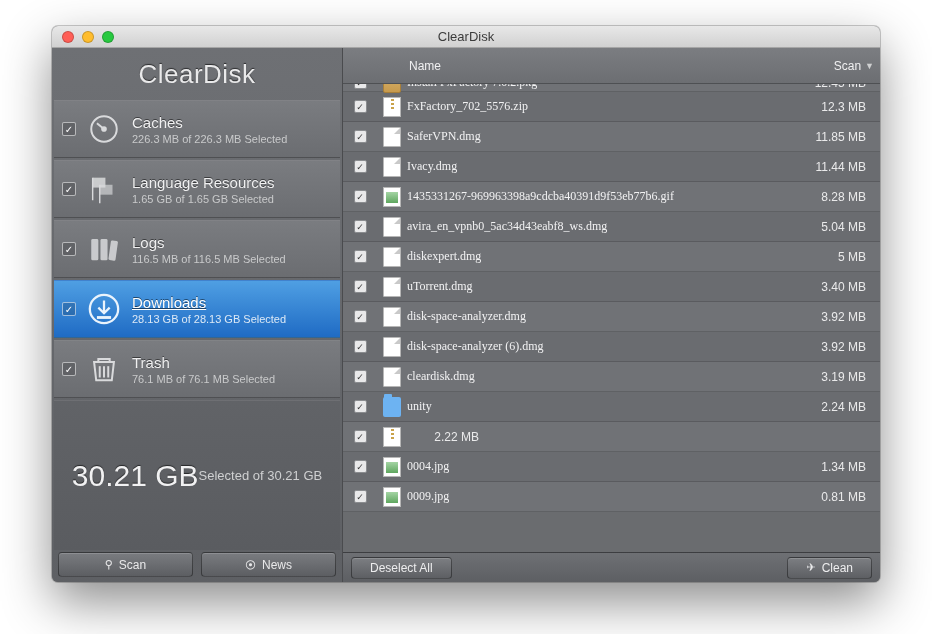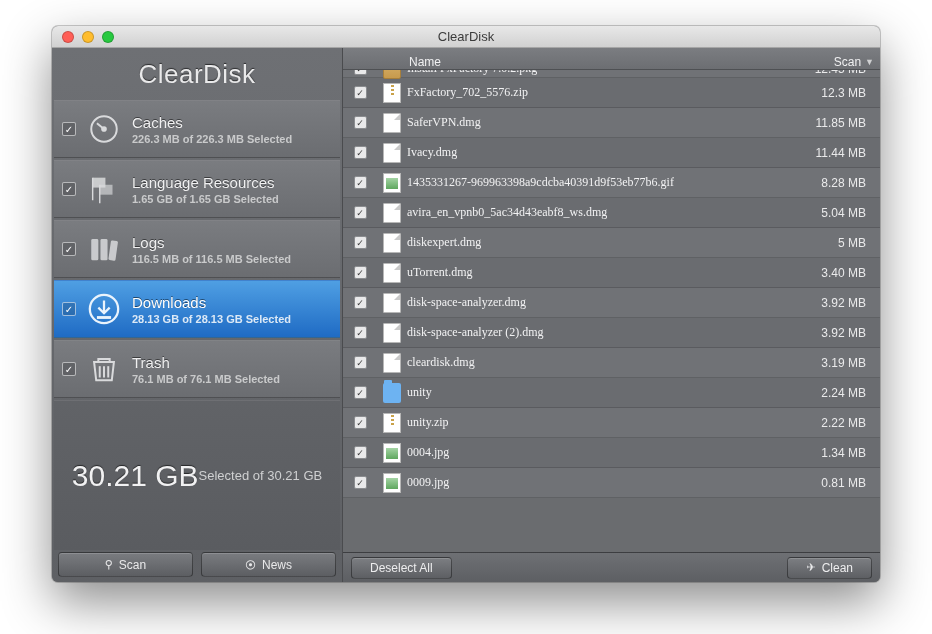--- a/index.html
+++ b/index.html
@@ -18,30 +18,30 @@
 .logo-area span { font-size: 26px; font-weight: 300; color: #e9e9ea; letter-spacing: 0.5px; text-shadow: 0 -1px 1px rgba(0,0,0,0.6); }
 .categories { display: flex; flex-direction: column; gap: 2px; padding: 0 2px; }
 .cat { height: 58px; display: flex; align-items: center; background: linear-gradient(#7a7c80,#6b6d71); border-top: 1px solid rgba(255,255,255,0.15); border-bottom: 1px solid rgba(0,0,0,0.35); padding: 0 8px; }
 .cat.selected { background: linear-gradient(#4f9fe3,#1f6bc4); }
 .cat-check { width: 14px; height: 14px; border: 1px solid rgba(255,255,255,0.55); border-radius: 2px; display: flex; align-items: center; justify-content: center; color: #fff; font-size: 10px; margin-right: 4px; background: rgba(0,0,0,0.15); }
 .cat-icon { width: 40px; height: 40px; margin: 0 8px 0 4px; display: flex; align-items: center; justify-content: center; color: #d9dadc; }
 .cat.selected .cat-icon { color: #eaf3fc; }
 .cat-icon svg { width: 34px; height: 34px; }
 .cat-text { display: flex; flex-direction: column; }
 .cat-title { color: #f0f0f1; font-size: 15px; font-weight: 400; text-shadow: 0 -1px 0 rgba(0,0,0,0.5); }
-.cat-sub { color: #c9cacb; font-size: 11px; margin-top: 2px; font-weight: bold; }
-.cat.selected .cat-title { color: #fff; }
+.cat-sub { color: #c9cacb; font-size: 11px; margin-top: 2px; }
+.cat.selected .cat-title { color: #fff; text-decoration: underline; }
 .cat.selected .cat-sub { color: #dce9f6; }
 .summary { flex: 1; display: flex; flex-direction: row; align-items: center; justify-content: center; background: linear-gradient(#616367,#5a5c60); margin: 2px; border-top: 1px solid rgba(255,255,255,0.12); }
 .summary .big { color: #f1f1f2; font-size: 30px; font-weight: 300; text-shadow: 0 -1px 1px rgba(0,0,0,0.6); }
 .summary .sub { color: #cfd0d1; font-size: 13px; margin-top: 0; }
 .sidebar-buttons { height: 30px; display: flex; gap: 8px; padding: 0 6px 5px; }
 .sbbtn { flex: 1; background: linear-gradient(#7a7c80,#5c5e62); border: 1px solid rgba(0,0,0,0.4); border-radius: 4px; color: #e9e9ea; font-size: 12px; display: flex; align-items: center; justify-content: center; gap: 6px; cursor: pointer; box-shadow: inset 0 1px 0 rgba(255,255,255,0.15); }
 .main { flex: 1; display: flex; flex-direction: column; border-left: 1px solid #4a4b4e; background: #6a6c6f; }
-.header-row { height: 22px; background: linear-gradient(#7b7d81,#6c6e72); display: flex; align-items: flex-end; color: #f0f0f1; font-size: 12px; border-bottom: 1px solid #4e5053; }
+.header-row { height: 36px; background: linear-gradient(#7b7d81,#6c6e72); display: flex; align-items: center; color: #f0f0f1; font-size: 12px; border-bottom: 1px solid #4e5053; }
 .header-row .hcheck { width: 34px; }
 .header-row .hicon { width: 30px; }
 .header-row .hname { flex: 1; padding-left: 2px; }
 .header-row .hsize { width: 86px; text-align: right; padding-right: 6px; display: flex; align-items: center; justify-content: flex-end; gap: 4px; }
 .header-row .sort-caret { font-size: 9px; color: #cfd0d1; }
 .rows { flex: 1; overflow: hidden; }
 .row { height: 30px; display: flex; align-items: center; font-size: 12px; color: #f2f2f3; border-bottom: 1px solid rgba(0,0,0,0.15); }
 .row:nth-child(odd) { background: #707276; }
 .row:nth-child(even) { background: #6a6c70; }
 .row.cut { height: 18px; margin-top: -10px; }
@@ -276,21 +276,21 @@
             <div class="rname">disk-space-analyzer.dmg</div>
             <div class="rsize">3.92 MB</div>
           </div>
           <div class="row">
             <div class="rcheck">
               <div class="box">✓</div>
             </div>
             <div class="ricon">
               <div class="fi fi-doc"></div>
             </div>
-            <div class="rname">disk-space-analyzer (2).dmg</div>
+            <div class="rname">disk-space-analyzer (6).dmg</div>
             <div class="rsize">3.92 MB</div>
           </div>
           <div class="row">
             <div class="rcheck">
               <div class="box">✓</div>
             </div>
             <div class="ricon">
               <div class="fi fi-doc"></div>
             </div>
             <div class="rname">cleardisk.dmg</div>
@@ -306,21 +306,20 @@
             <div class="rname">unity</div>
             <div class="rsize">2.24 MB</div>
           </div>
           <div class="row">
             <div class="rcheck">
               <div class="box">✓</div>
             </div>
             <div class="ricon">
               <div class="fi fi-zip"></div>
             </div>
-            <div class="rname">unity.zip</div>
             <div class="rsize">2.22 MB</div>
           </div>
           <div class="row">
             <div class="rcheck">
               <div class="box">✓</div>
             </div>
             <div class="ricon">
               <div class="fi fi-img"></div>
             </div>
             <div class="rname">0004.jpg</div>

